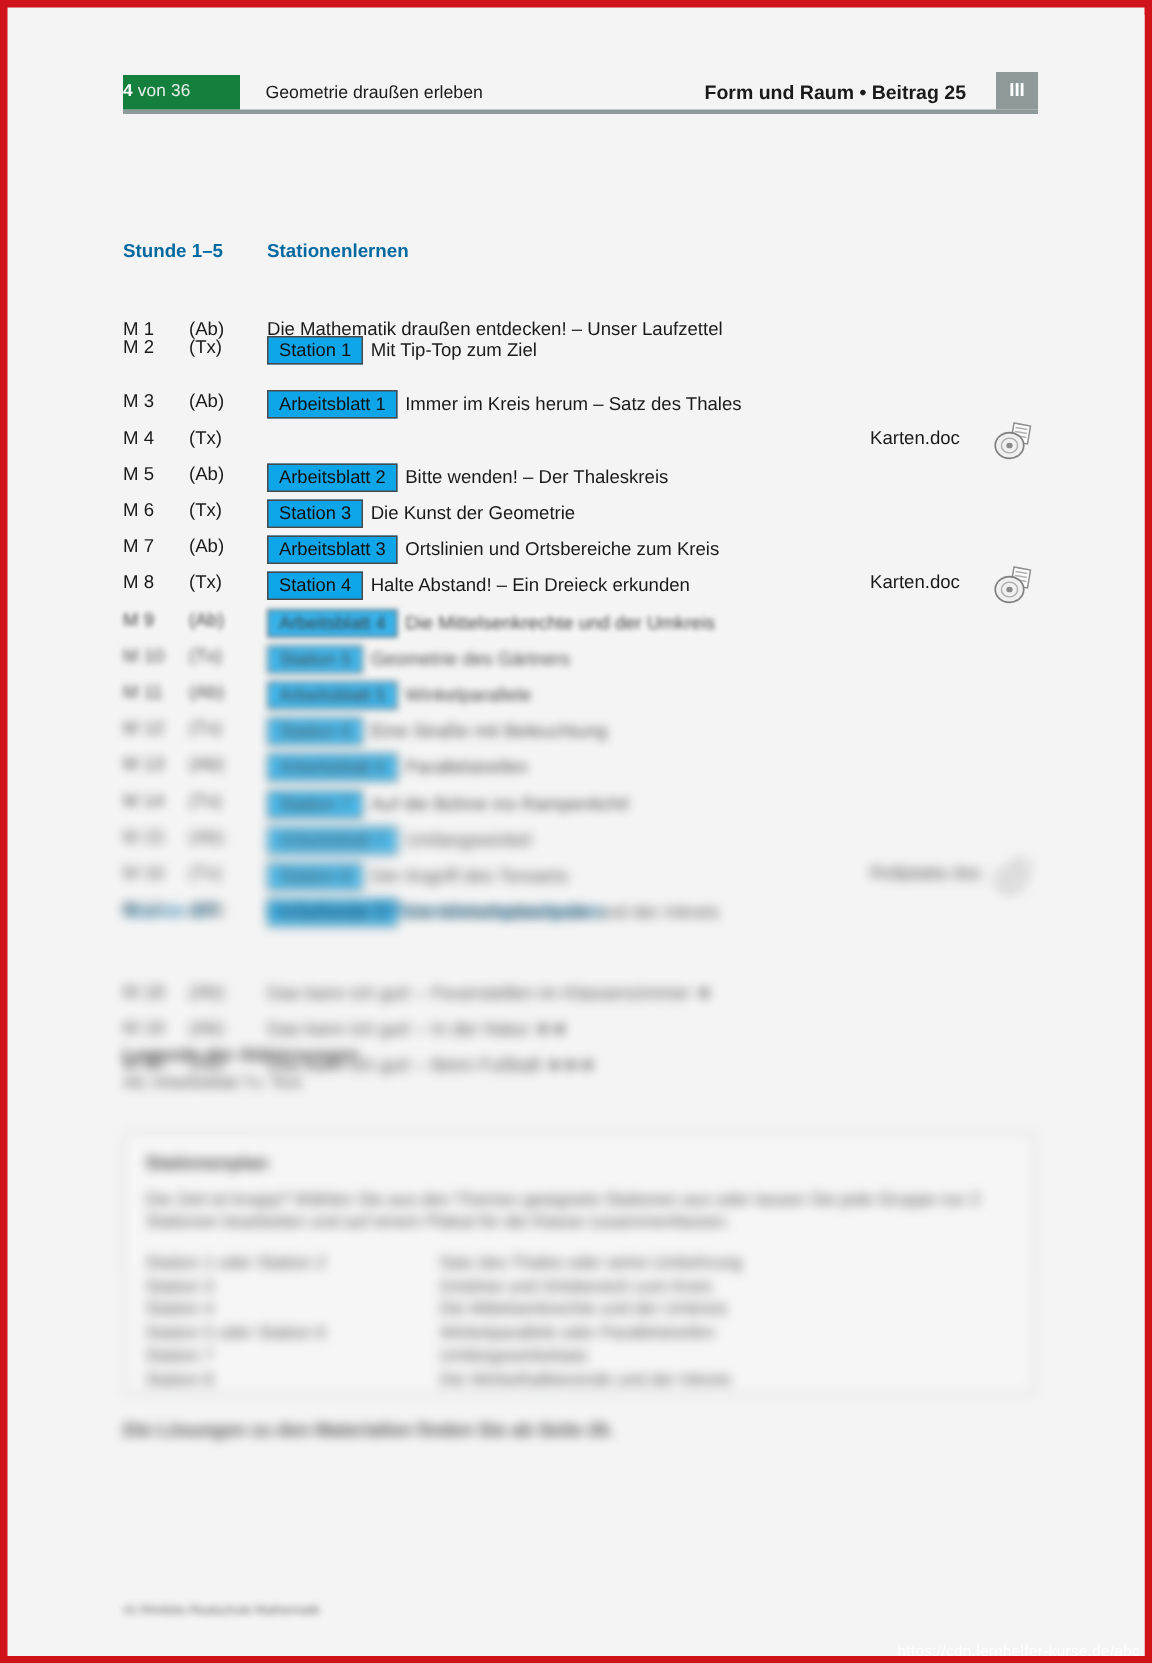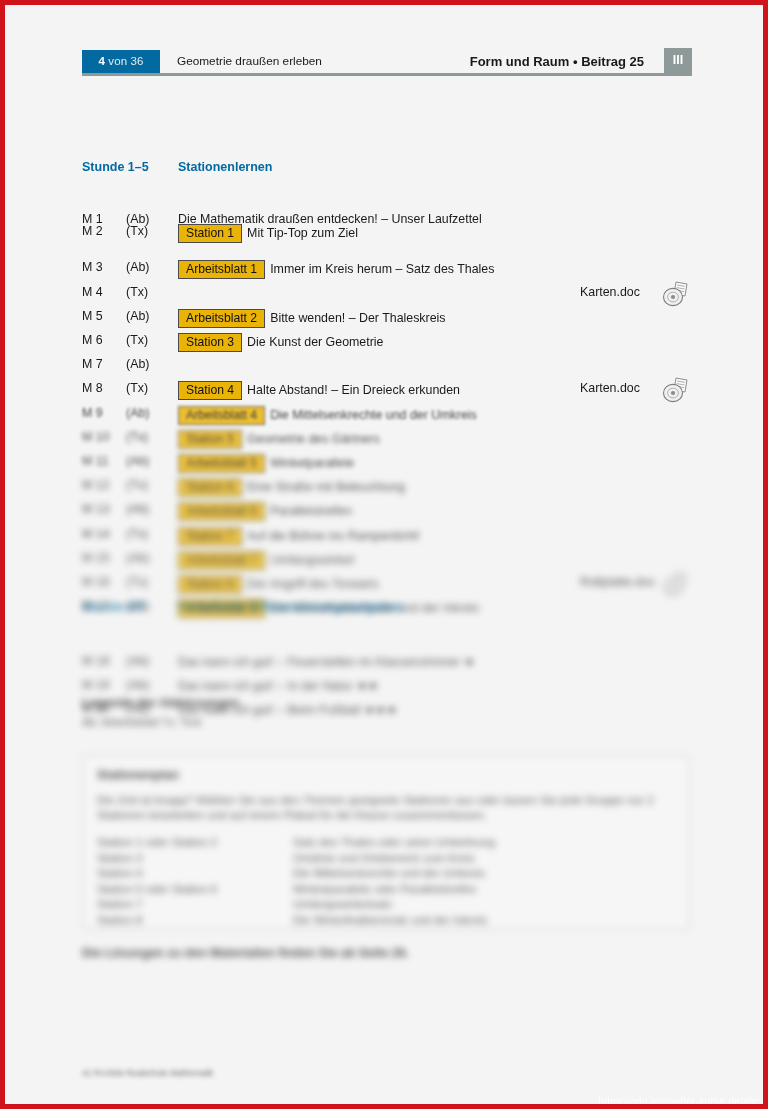--- a/index.html
+++ b/index.html
@@ -46,26 +46,25 @@
     width: 610px;
     height: 3px;
     background: #8d9a99;
   }
   .pagebox {
     position: absolute;
     left: 0;
     top: 0;
     width: 78px;
     height: 23px;
-    background: #0369a1;
+    background: #15803d;
     color: #ffffff;
     font-size: 11.5px;
     font-weight: 700;
     line-height: 23px;
-    text-align: center;
     letter-spacing: .1px;
   }
   .pagebox .soft { font-weight: 400; color: #e8eceb; }
   .header-title {
     position: absolute;
     left: 95px;
     top: 4px;
     font-size: 11.8px;
     color: #1a1a1a;
     font-weight: 400;
@@ -122,21 +121,21 @@
     color: #1a1a1a;
     white-space: nowrap;
     margin-top: 28px;
   }
   .r-m   { position: absolute; left: 0;   top: 0; width: 34px; }
   .r-typ { position: absolute; left: 44px; top: 0; width: 36px; }
   .r-body{ position: absolute; left: 96px; top: 0; }
   .tag {
     display: inline-block;
     border: 1px solid #4a4a4a;
-    background: #eab308;
+    background: #0ea5e9;
     padding: 1px 7px 2px 7px;
     font-size: 12.2px;
     color: #111111;
     line-height: 14px;
     margin-right: 5px;
     vertical-align: baseline;
   }
   .r-file {
     position: absolute;
     left: 498px;
@@ -295,20 +294,21 @@
           <span class="r-body"><span class="tag">Arbeitsblatt 2</span><span>Bitte wenden! – Der Thaleskreis</span></span>
         </div>
         <div class="row" style="top:295px;">
           <span class="r-m">M 6</span>
           <span class="r-typ">(Tx)</span>
           <span class="r-body"><span class="tag">Station 3</span><span>Die Kunst der Geometrie</span></span>
         </div>
         <div class="row" style="top:319.2px;">
           <span class="r-m">M 7</span>
           <span class="r-typ">(Ab)</span>
+          <span class="r-body"><span class="tag">Arbeitsblatt 3</span><span>Ortslinien und Ortsbereiche zum Kreis</span></span>
         </div>
         <div class="row" style="top:343.4px;">
           <span class="r-m">M 8</span>
           <span class="r-typ">(Tx)</span>
           <span class="r-body"><span class="tag">Station 4</span><span>Halte Abstand! – Ein Dreieck erkunden</span></span>
           <span class="r-file">Karten.doc</span>
           <span class="cd-icon"><svg viewBox="0 0 30 28" width="30" height="28">
               <path d="M16 2 L27 4 L25 16 L14 14 Z" fill="#fbfbfb" stroke="#8e8e8e" stroke-width="1"></path>
               <path d="M17 5 L25 6.4" stroke="#b0b0b0" stroke-width="1"></path>
               <path d="M16.6 7.6 L24.6 9" stroke="#b0b0b0" stroke-width="1"></path>

